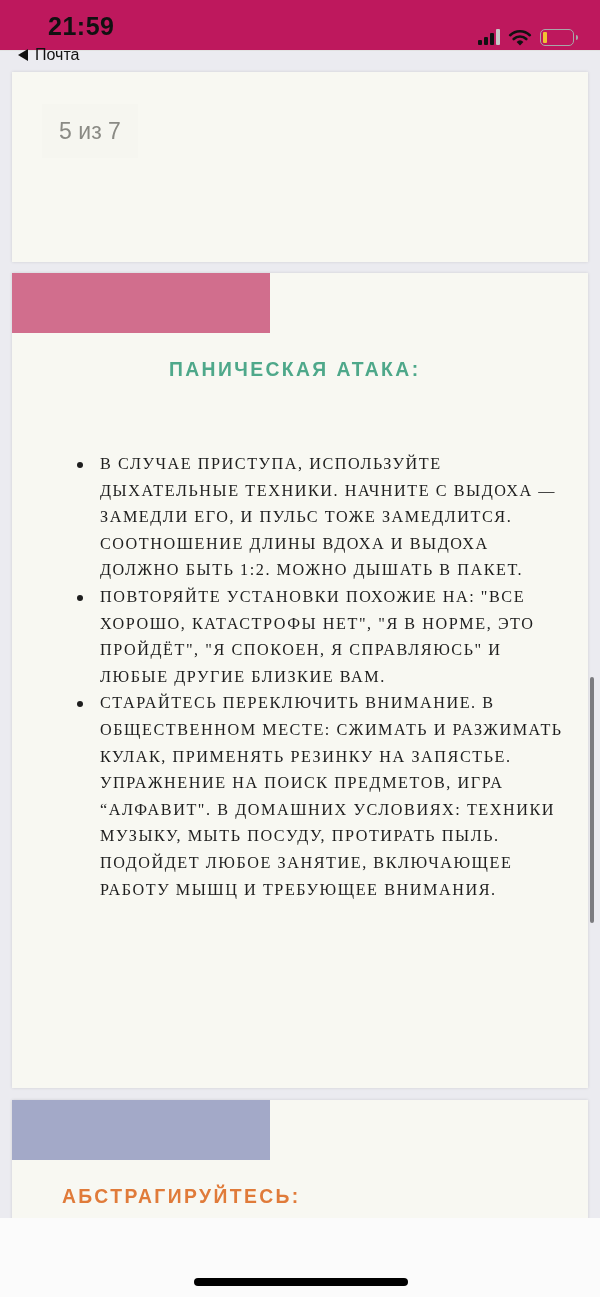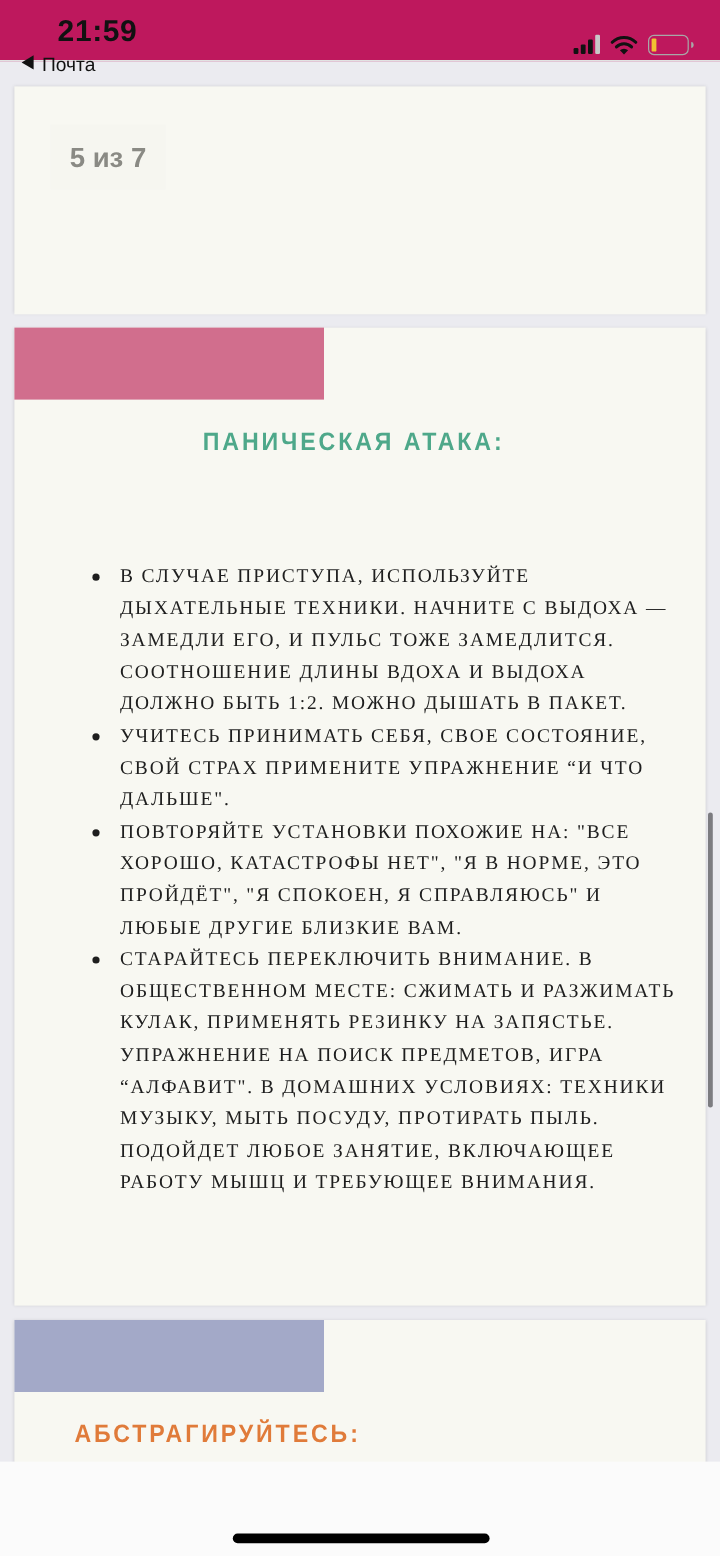--- a/index.html
+++ b/index.html
@@ -16,21 +16,21 @@
       border-bottom: 1px solid #e2e2e2;
       z-index: 10;
     }
     .time {
       position: absolute; left: 48px; top: 12px;
       font-size: 25px; font-weight: bold; color: #111;
       letter-spacing: 0.5px;
     }
     .back-link {
       position: absolute; left: 18px; top: 46px;
-      font-size: 16px; color: #111; display: flex; align-items: flex-start; gap: 4px;
+      font-size: 16px; color: #111; display: flex; align-items: center; gap: 4px;
     }
     .back-arrow {
       width: 0; height: 0;
       border-top: 6px solid transparent; border-bottom: 6px solid transparent;
       border-right: 10px solid #111;
       display: inline-block; margin-right: 3px;
     }
     .status-icons {
       position: absolute; right: 26px; top: 28px;
       display: flex; align-items: center; gap: 8px;
@@ -54,21 +54,21 @@
       position: absolute; left: 12px; width: 576px;
       background: #f8f8f2;
       box-shadow: 0 0 3px rgba(0,0,0,0.12);
     }
     .card-counter { top: 72px; height: 190px; }
     .counter-box {
       position: absolute; left: 30px; top: 32px;
       width: 96px; height: 54px;
       background: #f6f6f0;
       display: flex; align-items: center; justify-content: center;
-      font-size: 23px; font-weight: bold; color: #8a8a84;
+      font-size: 23px; font-weight: normal; color: #8a8a84;
     }
     .card-panic { top: 273px; height: 815px; }
     .card-abstract { top: 1100px; height: 200px; }
     .color-bar { position: absolute; left: 0; top: 0; width: 258px; height: 60px; }
     .bar-pink { background: #d16e8d; }
     .bar-blue { background: #a3a9c8; }
     .section-title {
       position: absolute;
       font-family: "Liberation Sans", sans-serif;
       font-weight: bold; font-size: 21px;
@@ -79,21 +79,20 @@
     .title-panic { left: 157px; top: 84px; color: #4ea88a; }
     .title-abstract { left: 50px; top: 84px; color: #e07b3a; }
 
     .bullet-list {
       position: absolute; left: 58px; top: 178px; width: 500px;
       list-style: none;
       font-family: "Liberation Serif", serif;
       font-size: 16.2px; color: #1e1e1e;
       letter-spacing: 1.55px;
       line-height: 26.6px;
-      margin-top: 16px;
     }
     .bullet-list li { position: relative; padding-left: 30px; }
     .bullet-list li::before {
       content: ""; position: absolute; left: 7px; top: 11px;
       width: 6px; height: 6px; border-radius: 50%; background: #1e1e1e;
     }
 
     .scrollbar {
       position: absolute; left: 590px; top: 677px;
       width: 4px; height: 246px; border-radius: 2px;
@@ -147,21 +146,20 @@
 
 <div class="card card-counter">
   <div class="counter-box">5 из 7</div>
 </div>
 
 <div class="card card-panic">
   <div class="color-bar bar-pink"></div>
   <div class="section-title title-panic">ПАНИЧЕСКАЯ АТАКА:</div>
   <ul class="bullet-list">
     <li>В СЛУЧАЕ ПРИСТУПА, ИСПОЛЬЗУЙТЕ ДЫХАТЕЛЬНЫЕ ТЕХНИКИ. НАЧНИТЕ С ВЫДОХА — ЗАМЕДЛИ ЕГО, И ПУЛЬС ТОЖЕ ЗАМЕДЛИТСЯ. СООТНОШЕНИЕ ДЛИНЫ ВДОХА И ВЫДОХА ДОЛЖНО БЫТЬ 1:2. МОЖНО ДЫШАТЬ В ПАКЕТ.</li>
-    <li>УЧИТЕСЬ ПРИНИМАТЬ СЕБЯ, СВОЕ СОСТОЯНИЕ, СВОЙ СТРАХ ПРИМЕНИТЕ УПРАЖНЕНИЕ “И ЧТО ДАЛЬШЕ".</li>
     <li>ПОВТОРЯЙТЕ УСТАНОВКИ ПОХОЖИЕ НА: "ВСЕ ХОРОШО, КАТАСТРОФЫ НЕТ", "Я В НОРМЕ, ЭТО ПРОЙДЁТ", "Я СПОКОЕН, Я СПРАВЛЯЮСЬ" И ЛЮБЫЕ ДРУГИЕ БЛИЗКИЕ ВАМ.</li>
     <li>СТАРАЙТЕСЬ ПЕРЕКЛЮЧИТЬ ВНИМАНИЕ. В ОБЩЕСТВЕННОМ МЕСТЕ: СЖИМАТЬ И РАЗЖИМАТЬ КУЛАК, ПРИМЕНЯТЬ РЕЗИНКУ НА ЗАПЯСТЬЕ. УПРАЖНЕНИЕ НА ПОИСК ПРЕДМЕТОВ, ИГРА “АЛФАВИТ". В ДОМАШНИХ УСЛОВИЯХ: ТЕХНИКИ МУЗЫКУ, МЫТЬ ПОСУДУ, ПРОТИРАТЬ ПЫЛЬ. ПОДОЙДЕТ ЛЮБОЕ ЗАНЯТИЕ, ВКЛЮЧАЮЩЕЕ РАБОТУ МЫШЦ И ТРЕБУЮЩЕЕ ВНИМАНИЯ.</li>
   </ul>
 </div>
 
 <div class="card card-abstract">
   <div class="color-bar bar-blue"></div>
   <div class="section-title title-abstract">АБСТРАГИРУЙТЕСЬ:</div>
 </div>
 

